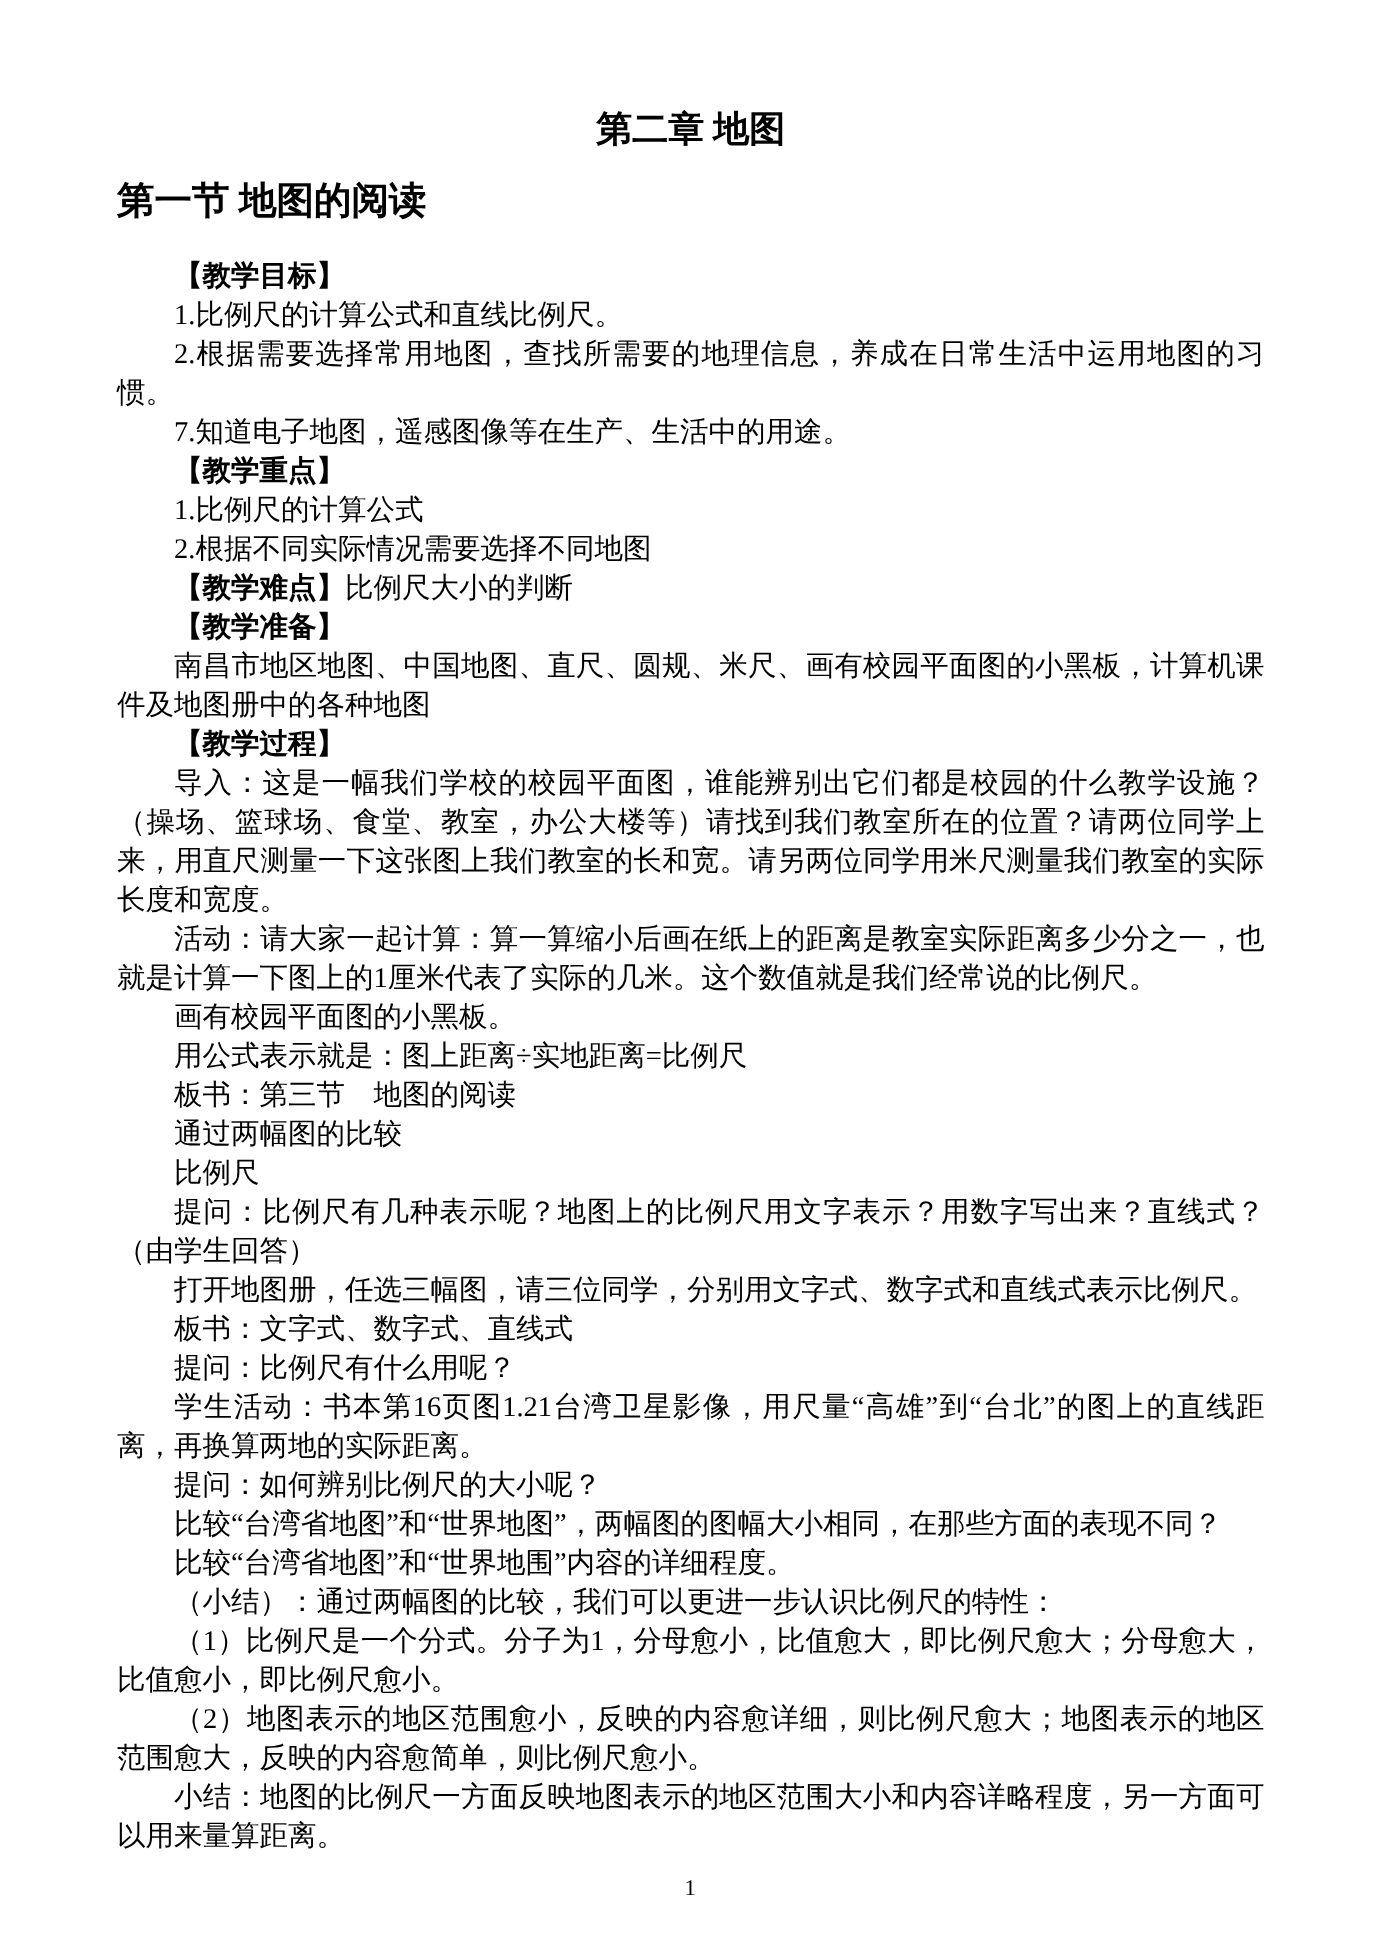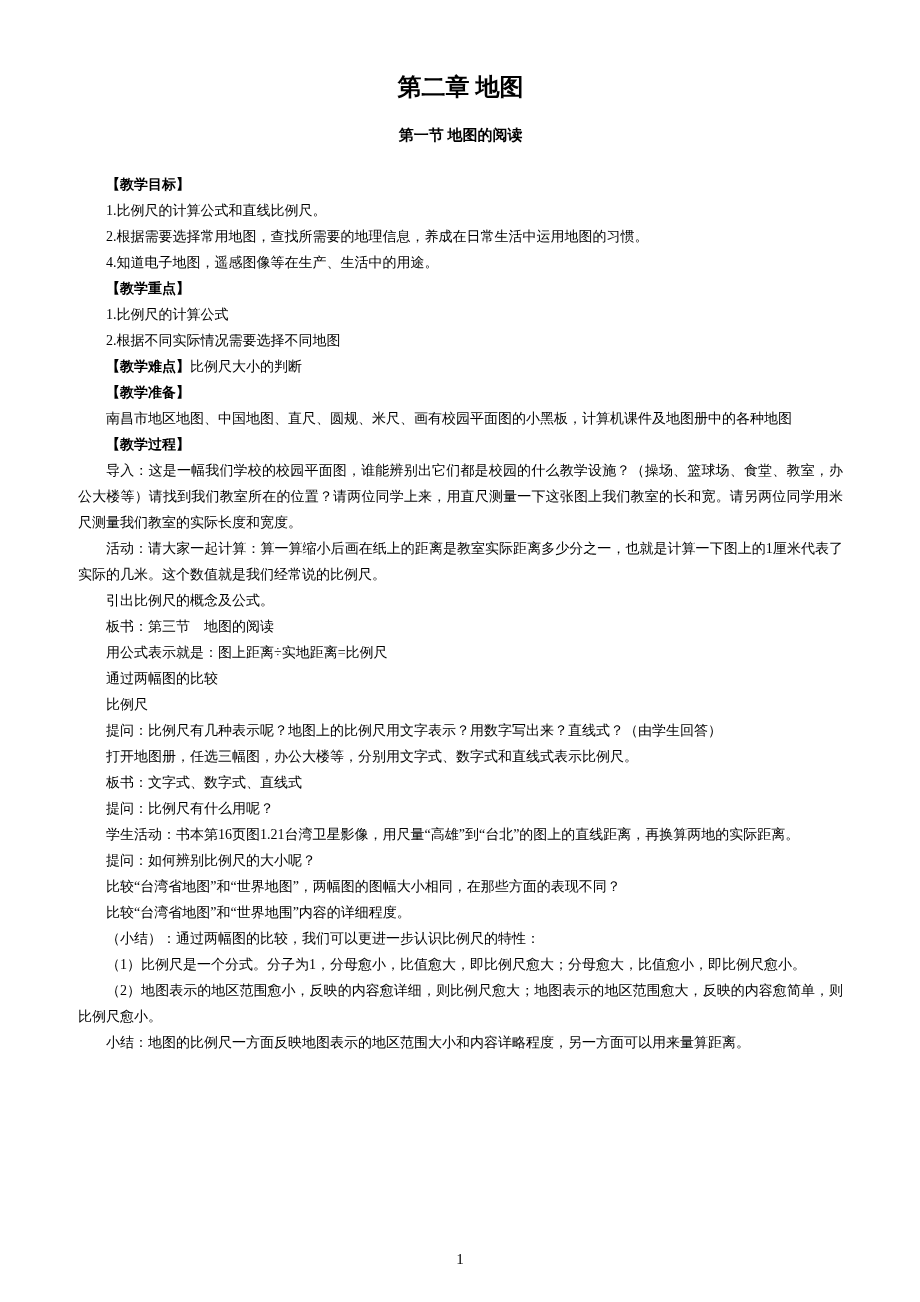--- a/index.html
+++ b/index.html
@@ -24,28 +24,27 @@
     background: #ffffff;
   }
   .chapter-title {
     font-size: 24px;
     font-weight: bold;
     text-align: center;
     margin: 0 0 20px 0;
     line-height: 30px;
   }
   .section-title {
-    font-size: 15px;
+    font-size: 25px;
     font-weight: bold;
-    text-align: center;
     margin: 0 0 24px 0;
     line-height: 26px;
   }
   .para {
-    font-size: 14px;
+    font-size: 19px;
     line-height: 26px;
     margin: 0;
     text-indent: 2em;
     text-align: justify;
     letter-spacing: 0;
   }
   .bold {
     font-weight: bold;
   }
   .page-number {
@@ -64,41 +63,41 @@
 <div class="page">
 
   <h1 class="chapter-title">第二章 地图</h1>
   <h2 class="section-title">第一节 地图的阅读</h2>
 
   <div>
 
     <p class="para bold">【教学目标】</p>
     <p class="para">1.比例尺的计算公式和直线比例尺。</p>
     <p class="para">2.根据需要选择常用地图，查找所需要的地理信息，养成在日常生活中运用地图的习惯。</p>
-    <p class="para">4.知道电子地图，遥感图像等在生产、生活中的用途。</p>
+    <p class="para">7.知道电子地图，遥感图像等在生产、生活中的用途。</p>
 
     <p class="para bold">【教学重点】</p>
     <p class="para">1.比例尺的计算公式</p>
     <p class="para">2.根据不同实际情况需要选择不同地图</p>
 
     <p class="para"><span class="bold">【教学难点】</span><span>比例尺大小的判断</span></p>
 
     <p class="para bold">【教学准备】</p>
     <p class="para">南昌市地区地图、中国地图、直尺、圆规、米尺、画有校园平面图的小黑板，计算机课件及地图册中的各种地图</p>
 
     <p class="para bold">【教学过程】</p>
     <p class="para">导入：这是一幅我们学校的校园平面图，谁能辨别出它们都是校园的什么教学设施？（操场、篮球场、食堂、教室，办公大楼等）请找到我们教室所在的位置？请两位同学上来，用直尺测量一下这张图上我们教室的长和宽。请另两位同学用米尺测量我们教室的实际长度和宽度。</p>
     <p class="para">活动：请大家一起计算：算一算缩小后画在纸上的距离是教室实际距离多少分之一，也就是计算一下图上的1厘米代表了实际的几米。这个数值就是我们经常说的比例尺。</p>
-    <p class="para">引出比例尺的概念及公式。</p>
+    <p class="para">画有校园平面图的小黑板。</p>
+    <p class="para">用公式表示就是：图上距离÷实地距离=比例尺</p>
     <p class="para">板书：第三节　地图的阅读</p>
-    <p class="para">用公式表示就是：图上距离÷实地距离=比例尺</p>
     <p class="para">通过两幅图的比较</p>
     <p class="para">比例尺</p>
     <p class="para">提问：比例尺有几种表示呢？地图上的比例尺用文字表示？用数字写出来？直线式？（由学生回答）</p>
-    <p class="para">打开地图册，任选三幅图，办公大楼等，分别用文字式、数字式和直线式表示比例尺。</p>
+    <p class="para">打开地图册，任选三幅图，请三位同学，分别用文字式、数字式和直线式表示比例尺。</p>
     <p class="para">板书：文字式、数字式、直线式</p>
     <p class="para">提问：比例尺有什么用呢？</p>
     <p class="para">学生活动：书本第16页图1.21台湾卫星影像，用尺量“高雄”到“台北”的图上的直线距离，再换算两地的实际距离。</p>
     <p class="para">提问：如何辨别比例尺的大小呢？</p>
     <p class="para">比较“台湾省地图”和“世界地图”，两幅图的图幅大小相同，在那些方面的表现不同？</p>
     <p class="para">比较“台湾省地图”和“世界地围”内容的详细程度。</p>
     <p class="para">（小结）：通过两幅图的比较，我们可以更进一步认识比例尺的特性：</p>
     <p class="para">（1）比例尺是一个分式。分子为1，分母愈小，比值愈大，即比例尺愈大；分母愈大，比值愈小，即比例尺愈小。</p>
     <p class="para">（2）地图表示的地区范围愈小，反映的内容愈详细，则比例尺愈大；地图表示的地区范围愈大，反映的内容愈简单，则比例尺愈小。</p>
     <p class="para">小结：地图的比例尺一方面反映地图表示的地区范围大小和内容详略程度，另一方面可以用来量算距离。</p>

